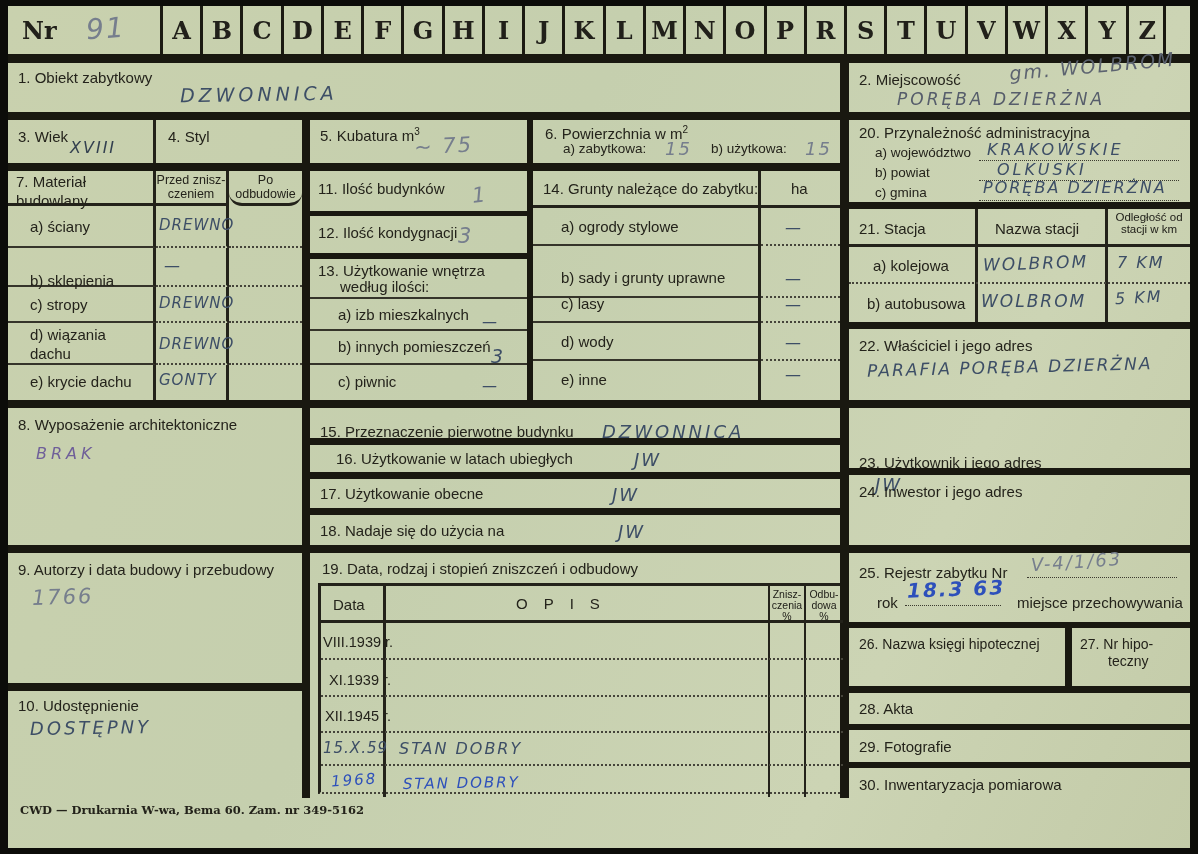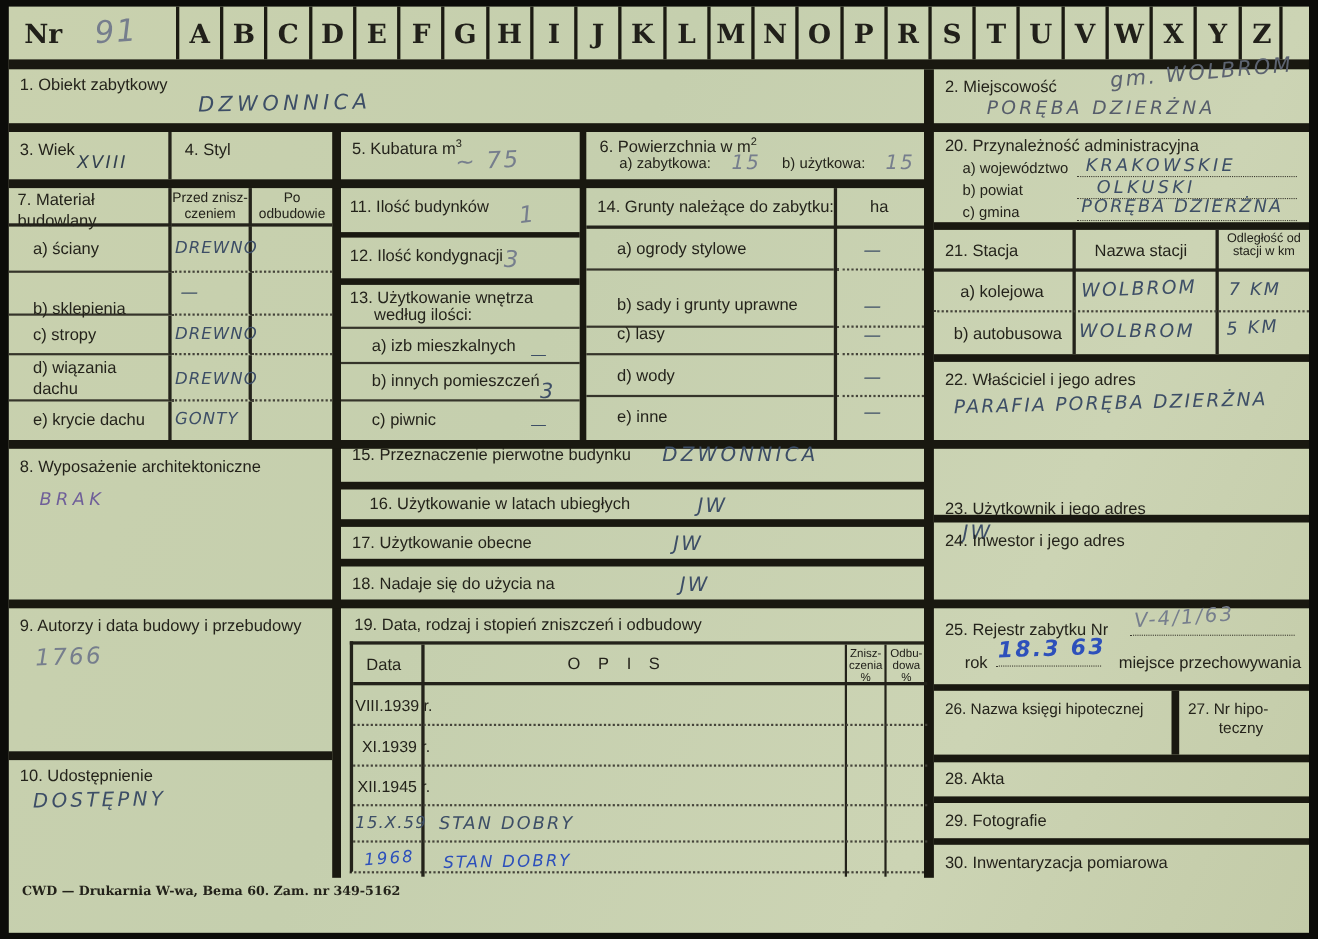--- a/index.html
+++ b/index.html
@@ -88,21 +88,21 @@
   </div>
   <div class="hbar" style="left:0;top:157px;width:832px;height:8px;"></div>
 
   <div class="box" style="left:0;top:165px;width:294px;height:229px;">
     <div class="box cellline-r" style="left:0;top:0;width:148px;height:35px;border-bottom:3px solid #23221a;">
       <span class="lbl" style="position:absolute;left:8px;top:2px;width:130px;display:block;">7. Materiał budowlany</span>
     </div>
     <div class="box cellline-r" style="left:148px;top:0;width:73px;height:35px;border-bottom:3px solid #23221a;text-align:center;">
       <span class="lbl sm" style="display:inline-block;margin-top:3px;">Przed znisz­czeniem</span>
     </div>
-    <div class="box" style="left:221px;top:0;width:73px;height:35px;border-bottom:3px solid #23221a;text-align:center;">
+    <div class="box" style="left:221px;top:0;width:73px;height:35px;border-bottom:3px solid #23221a;text-align:center;border-radius:13px;">
       <span class="lbl sm" style="display:inline-block;margin-top:3px;">Po odbudowie</span>
     </div>
 
     <div class="box" style="left:0;top:35px;width:238px;height:42px;">
       <div class="box cellline-r row-sep-solid" style="left:0;top:0;width:148px;height:42px;">
             <span class="lbl" style="position:absolute;left:22px;top:12px;">a) ściany</span>
           </div>
       <div class="box cellline-r row-sep-dot" style="left:148px;top:0;width:73px;height:42px;">
             <span class="hand" style="position:absolute;left:3px;top:10px;font-size:15px;letter-spacing:1px;">DREWNO</span>
           </div>
@@ -232,21 +232,21 @@
       <span class="hand" style="position:absolute;left:252px;top:10px;font-size:16px;">—</span>
       <div class="box row-sep-solid" style="left:0;bottom:0;width:225px;height:0;"></div>
       <div class="box row-sep-dot" style="left:228px;bottom:0;width:79px;height:0;"></div>
     </div>
     <div class="box" style="left:0;top:190px;width:307px;height:39px;">
       <span class="lbl" style="position:absolute;left:28px;top:10px;">e) inne</span>
       <span class="hand" style="position:absolute;left:252px;top:4px;font-size:16px;">—</span>
     </div>
   </div>
 
-  <div class="box" style="left:302px;top:392px;width:420px;height:30px;">
+  <div class="box" style="left:302px;top:410px;width:420px;height:30px;">
     <span class="lbl" style="position:absolute;left:10px;top:7px;">15. Przeznaczenie pierwotne budynku</span>
     <span class="hand" style="position:absolute;left:292px;top:5px;font-size:18px;letter-spacing:3px;">DZWONNICA</span>
   </div>
   <div class="hbar" style="left:302px;top:432px;width:530px;height:7px;"></div>
   <div class="box" style="left:318px;top:439px;width:530px;height:27px;text-align:right;">
     <span class="lbl" style="position:absolute;left:10px;top:5px;">16. Użytkowanie w latach ubiegłych</span>
     <span class="hand" style="position:absolute;left:308px;top:4px;font-size:18px;">JW</span>
   </div>
   <div class="hbar" style="left:302px;top:466px;width:530px;height:7px;"></div>
   <div class="box" style="left:302px;top:473px;width:530px;height:29px;">

